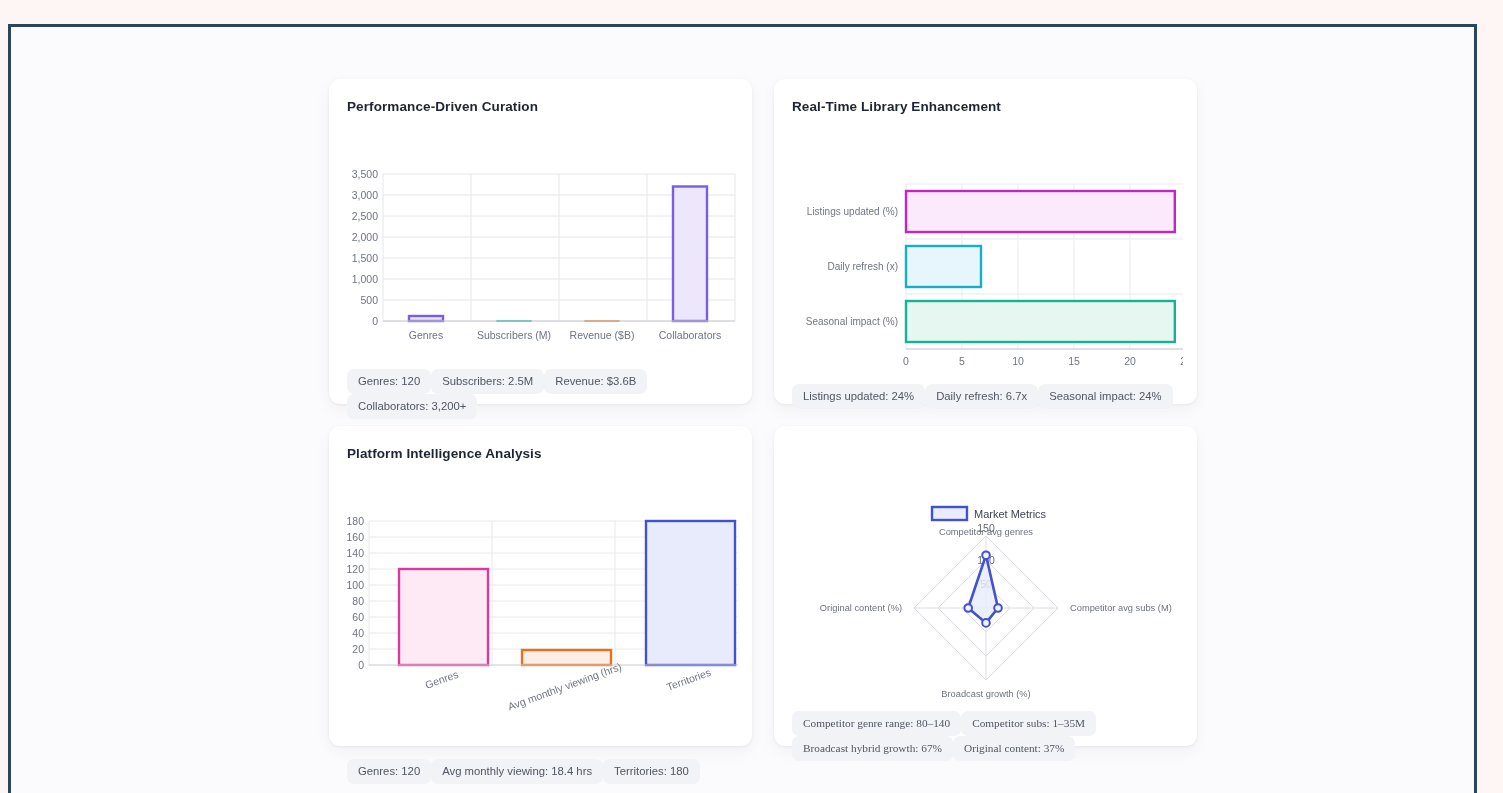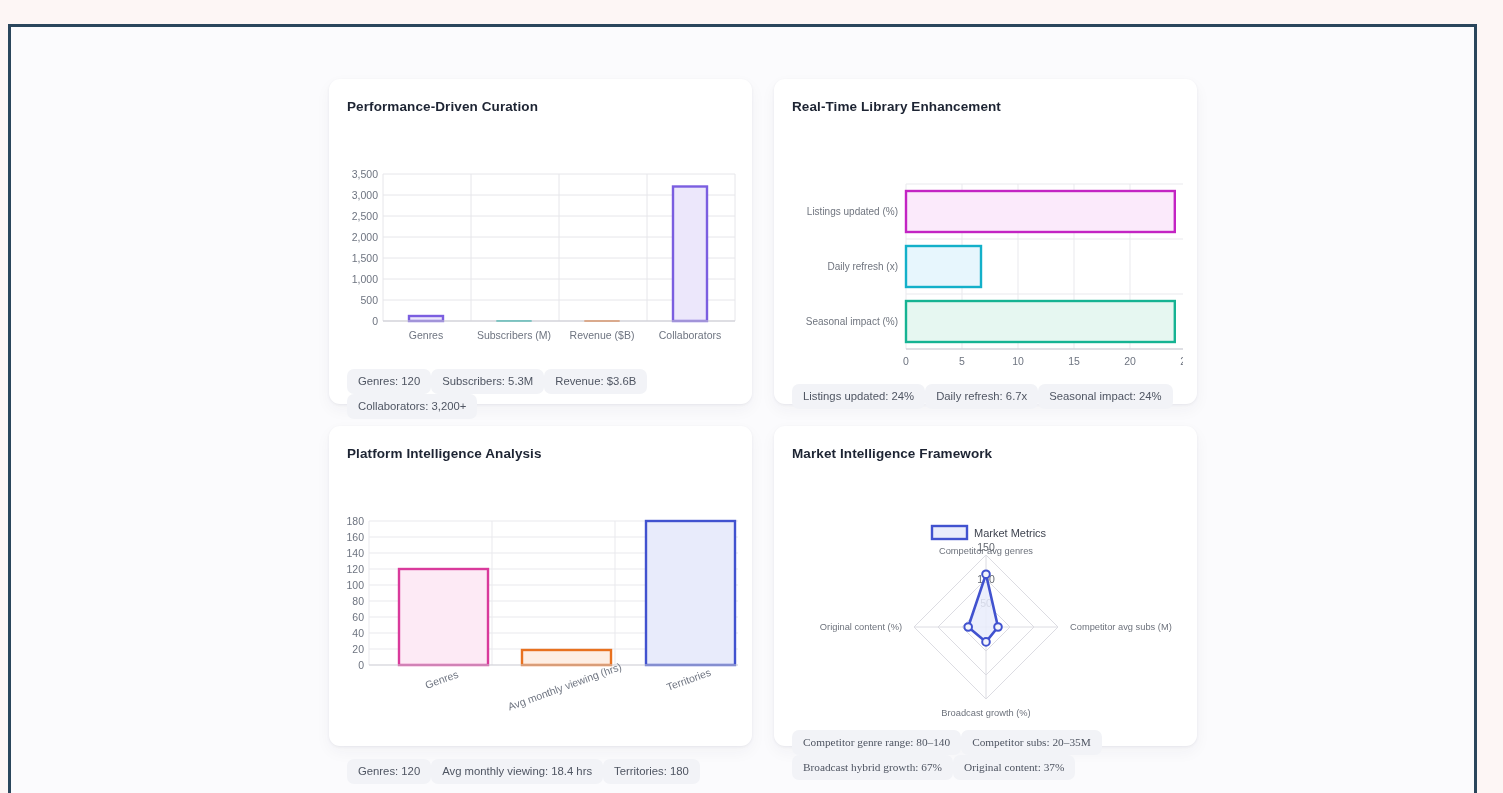--- a/index.html
+++ b/index.html
@@ -115,21 +115,21 @@
             <g class="ax-lbl" text-anchor="middle">
               <text x="83" y="177">Genres</text>
               <text x="171" y="177">Subscribers (M)</text>
               <text x="259" y="177">Revenue ($B)</text>
               <text x="347" y="177">Collaborators</text>
             </g>
           </svg>
         </div>
         <div class="chips" style="margin-top:22px;">
           <div class="chip">Genres: 120</div>
-          <div class="chip">Subscribers: 5.3M</div>
+          <div class="chip">Subscribers: 2.5M</div>
           <div class="chip">Revenue: $3.6B</div>
           <div class="chip">Collaborators: 3,200+</div>
         </div>
       </div>
 
       <div class="card h1">
         <div class="card-title">Real-Time Library Enhancement</div>
         <div class="plot">
           <svg width="395" height="222" viewBox="0 0 395 222">
 
@@ -221,21 +221,20 @@
           </svg>
         </div>
         <div class="chips" style="margin-top:28px;">
           <div class="chip">Genres: 120</div>
           <div class="chip">Avg monthly viewing: 18.4 hrs</div>
           <div class="chip">Territories: 180</div>
         </div>
       </div>
 
       <div class="card h2">
-        <div class="card-title">Market Intelligence Framework</div>
         <div class="plot">
           <svg width="395" height="215" viewBox="0 0 395 215">
 
             <g>
               <rect x="144" y="17" width="35" height="13" fill="#e9ecfb" stroke="#4152cf" stroke-width="2.4"></rect>
               <text class="leg-lbl" x="186" y="28">Market Metrics</text>
             </g>
 
             <text class="rad-lbl" x="198" y="45" text-anchor="middle">Competitor avg genres</text>
 
@@ -263,21 +262,21 @@
               <circle cx="180.2" cy="118" r="3.8"></circle>
             </g>
 
             <text class="rad-lbl" x="282" y="121" text-anchor="start">Competitor avg subs (M)</text>
             <text class="rad-lbl" x="198" y="207" text-anchor="middle">Broadcast growth (%)</text>
             <text class="rad-lbl" x="114" y="121" text-anchor="end">Original content (%)</text>
           </svg>
         </div>
         <div class="chips" style="margin-top:6px;font-family:Liberation Serif, serif;">
           <div class="chip">Competitor genre range: 80–140</div>
-          <div class="chip">Competitor subs: 20–35M</div>
+          <div class="chip">Competitor subs: 1–35M</div>
           <div class="chip">Broadcast hybrid growth: 67%</div>
           <div class="chip">Original content: 37%</div>
         </div>
       </div>
 
     </div>
   </div>
 </div>
 
 </body></html>

